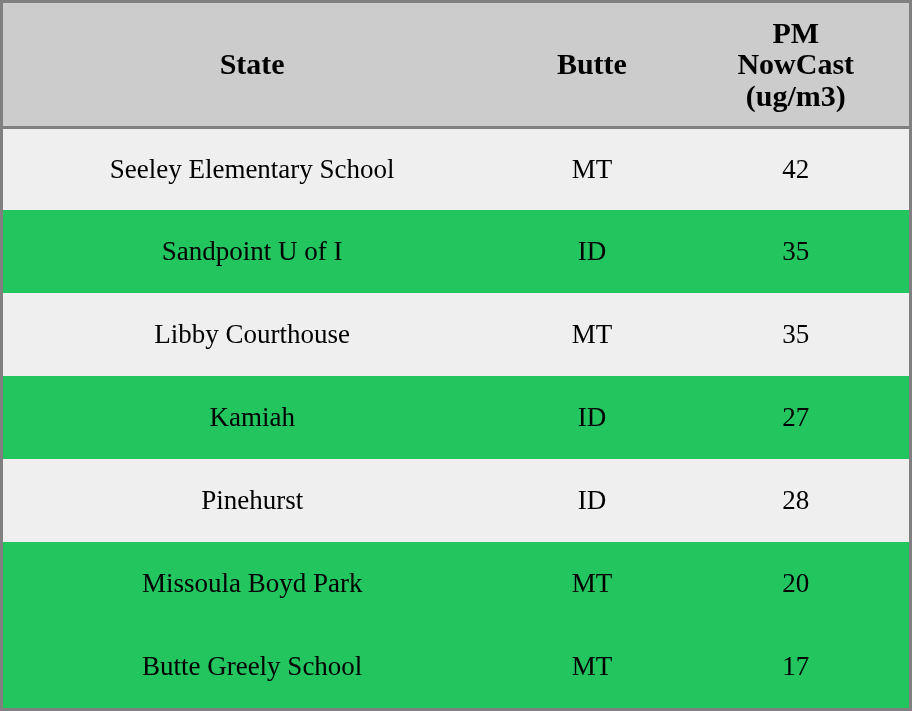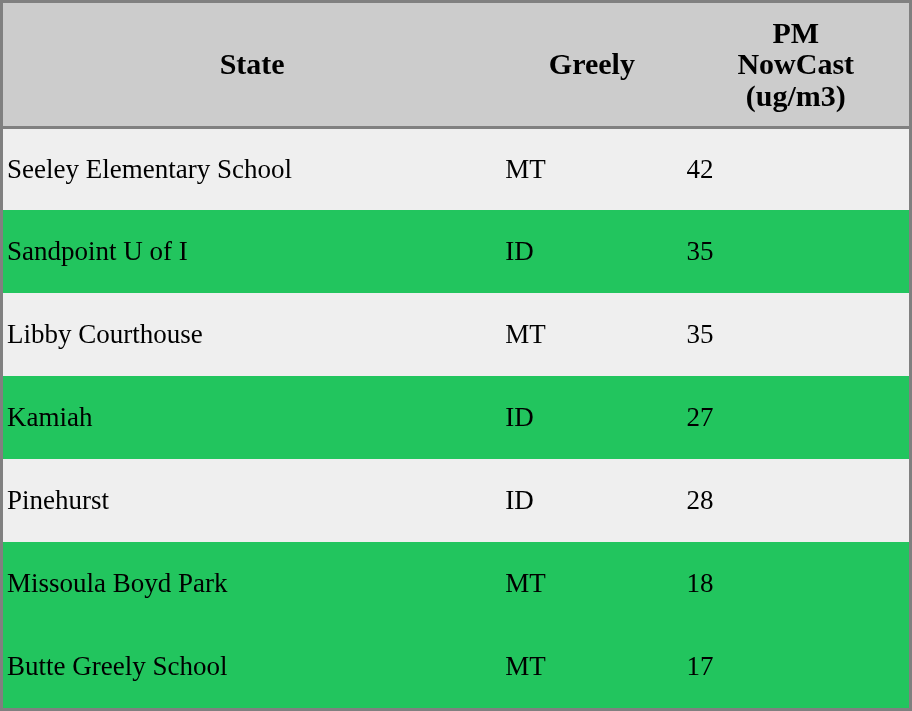--- a/index.html
+++ b/index.html
@@ -42,20 +42,21 @@
     border: none;
     border-bottom: 3px solid #808080;
     font-family: "Liberation Serif", serif;
     margin-top: 32px;
   }
   thead tr { height: 124px; }
 
   tbody td {
     font-size: 27px;
     color: #000000;
+    text-align: center;
     vertical-align: middle;
     padding: 0 4px;
     border: none;
     font-family: "Liberation Serif", serif;
     white-space: nowrap;
   }
   tbody tr { height: 58px; }
   tbody tr.odd  td { background: #efefef; }
   tbody tr.even td { background: #22c55e; }
   .hdr-line { display: block; }
@@ -66,21 +67,21 @@
 <div class="table-wrap">
   <table class="aqi-table">
     <colgroup>
       <col class="col-site">
       <col class="col-state">
       <col class="col-pm">
     </colgroup>
     <thead>
       <tr>
         <th>State</th>
-        <th>Greely</th>
+        <th>Butte</th>
         <th>
           <span class="hdr-line">PM</span>
           <span class="hdr-line">NowCast</span>
           <span class="hdr-line">(ug/m3)</span>
         </th>
       </tr>
     </thead>
     <tbody>
       <tr class="odd">
         <td>Seeley Elementary School</td>
@@ -103,21 +104,21 @@
         <td>27</td>
       </tr>
       <tr class="odd">
         <td>Pinehurst</td>
         <td>ID</td>
         <td>28</td>
       </tr>
       <tr class="even">
         <td>Missoula Boyd Park</td>
         <td>MT</td>
-        <td>18</td>
+        <td>20</td>
       </tr>
       <tr class="even">
         <td>Butte Greely School</td>
         <td>MT</td>
         <td>17</td>
       </tr>
     </tbody>
   </table>
 </div>
 

